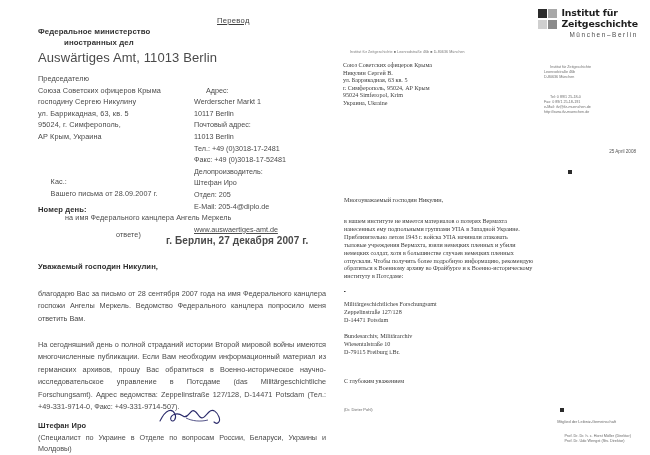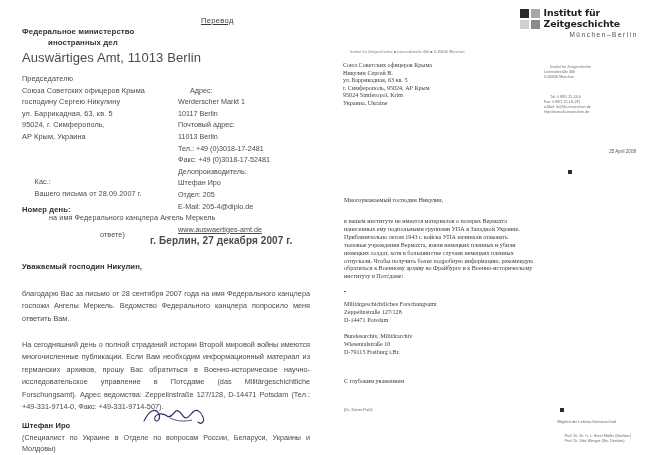--- a/index.html
+++ b/index.html
@@ -13,21 +13,21 @@
     height: 455px;
     background: #ffffff;
     overflow: hidden;
     font-family: "Liberation Sans", sans-serif;
     color: #3a3a3a;
   }
 
   
   .doc-left {
     position: absolute;
-    left: 0; top: 0;
+    left: 16px; top: 0;
     width: 330px; height: 355px;
   }
   .l-txt {
     position: absolute;
     font-family: "Liberation Sans", sans-serif;
     color: #4a4a4a;
     white-space: pre;
     letter-spacing: 0.1px;
   }
   .translation-label {
@@ -133,21 +133,21 @@
   .doc-right {
     position: absolute;
     left: 330px; top: 0;
     width: 320px; height: 455px;
   }
   .ifz-logo {
     position: absolute;
     right: 12px; top: 8px;
     width: 118px;
   }
-  .logo-row { display: flex; align-items: flex-start; }
+  .logo-row { display: flex; align-items: flex-start; justify-content: flex-end; }
   .logo-squares {
     display: grid;
     grid-template-columns: 9px 9px;
     grid-template-rows: 9px 9px;
     gap: 1.5px;
     margin-right: 4px;
     margin-top: 1px;
   }
   .sq { width: 9px; height: 9px; }
   .sq-a { background: #2b2b2b; }

